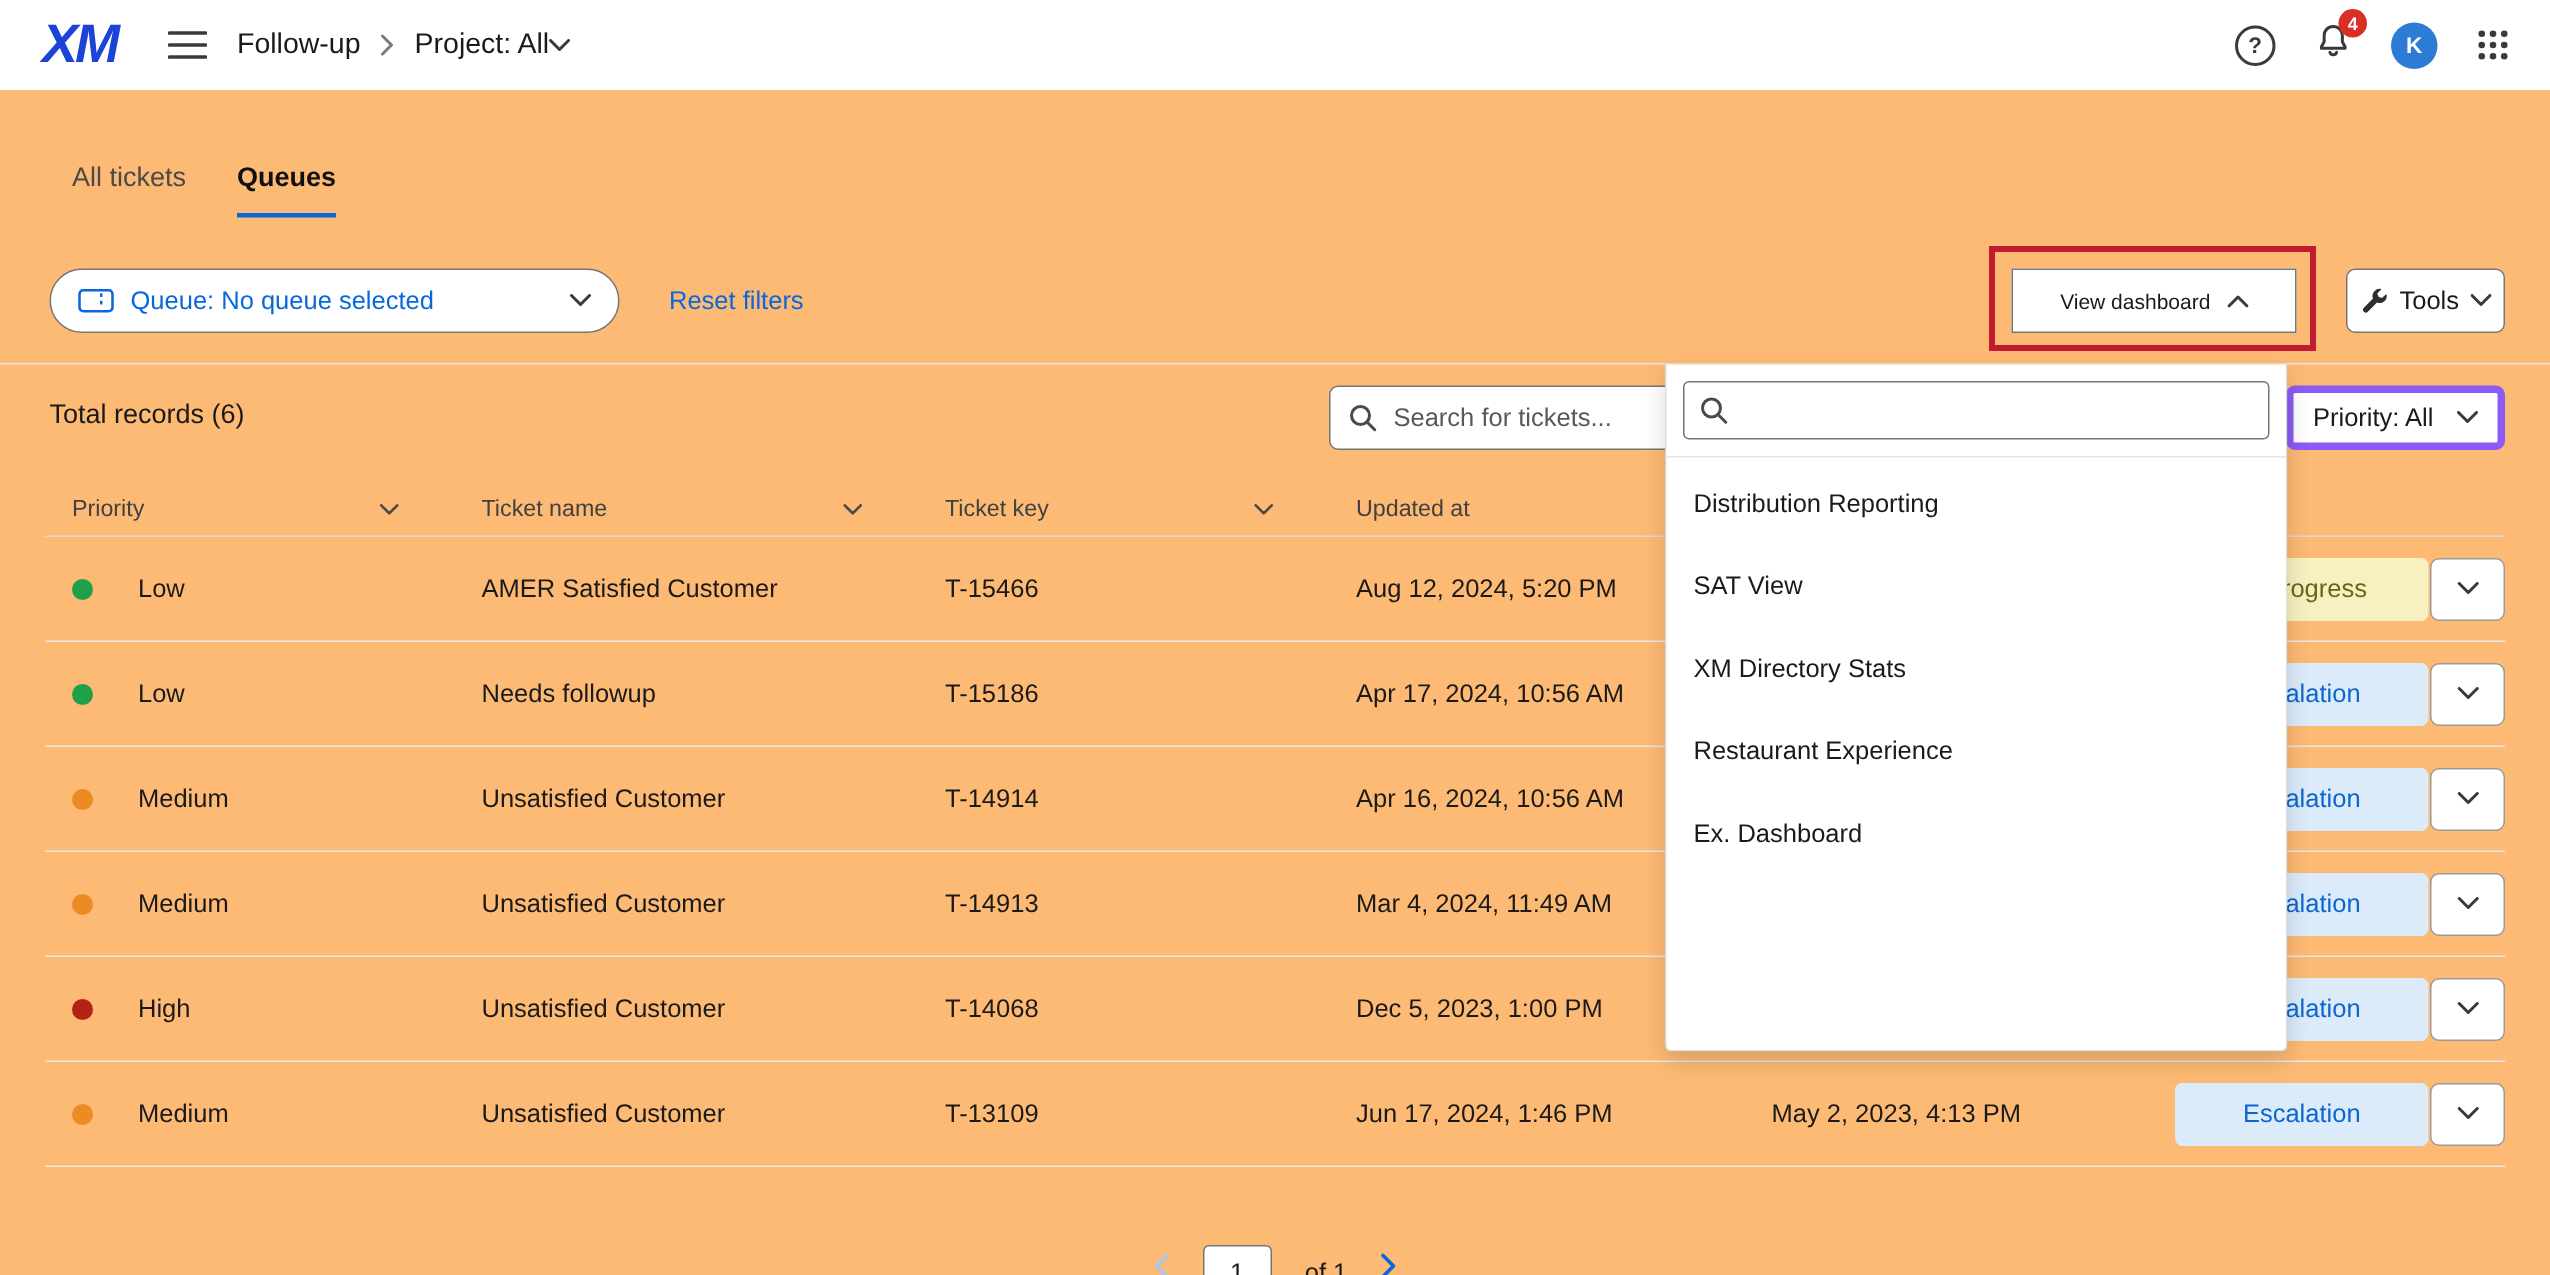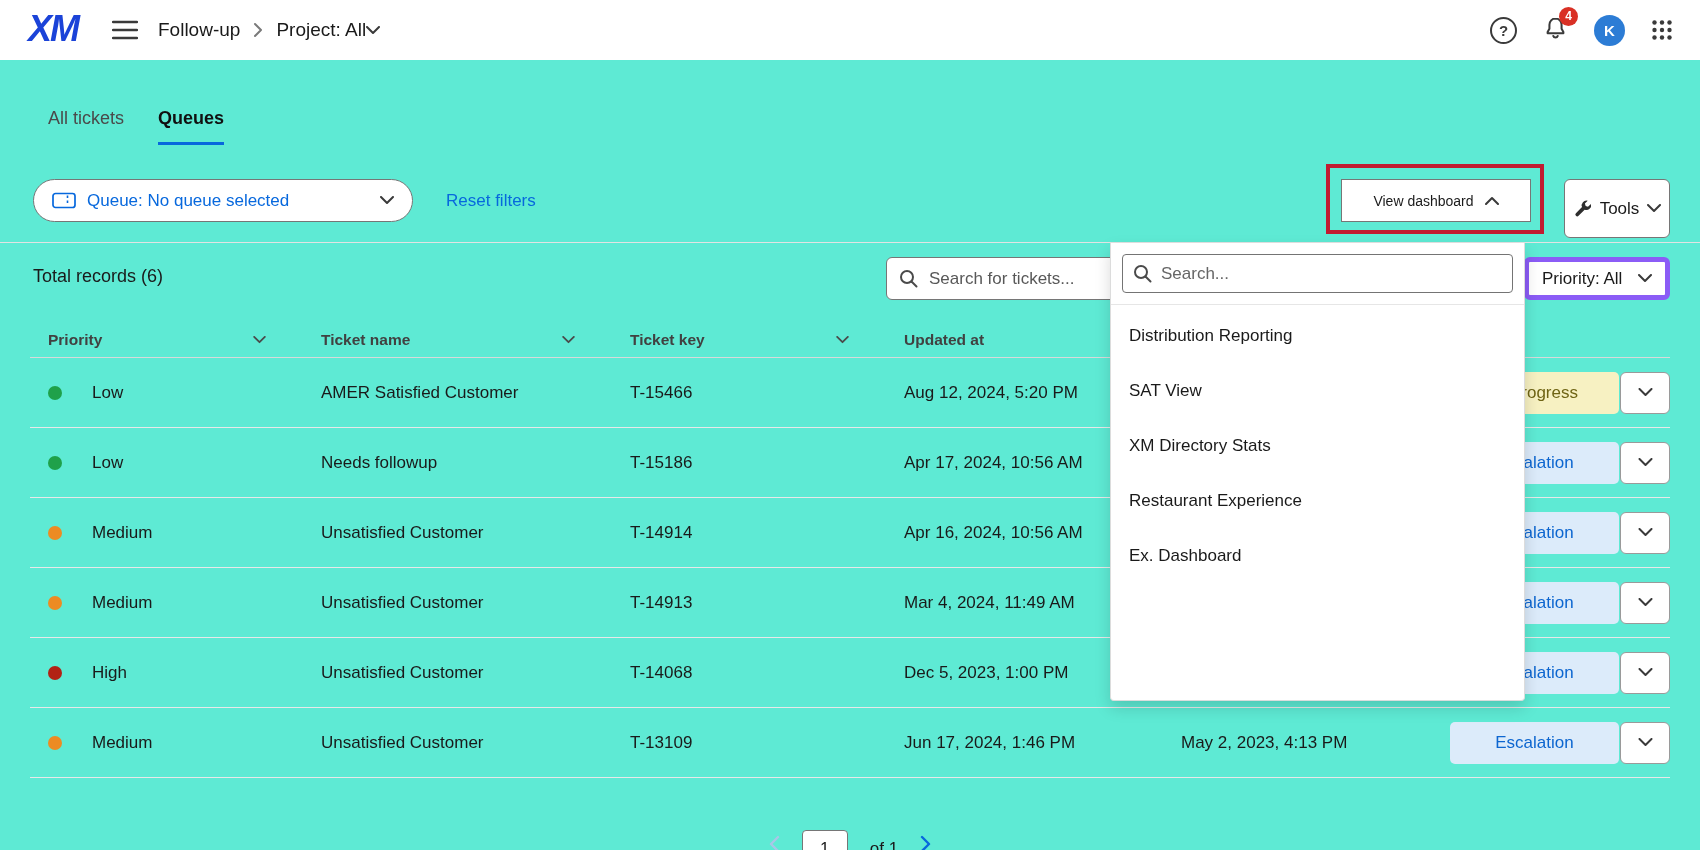--- a/index.html
+++ b/index.html
@@ -1,18 +1,18 @@
 <!DOCTYPE html>
 <html><head>
 <meta charset="utf-8">
 <style>
   *{margin:0;padding:0;box-sizing:border-box}
   html,body{width:1700px;height:850px;overflow:hidden;background:#fff;
     font-family:"Liberation Sans",sans-serif;color:#1a1a1a}
-  #app{position:relative;width:1700px;height:850px;background:#5eead4}
+  #app{position:relative;width:1700px;height:850px;background:#fdba74}
 
   
   .topbar{position:absolute;top:0;left:0;width:100%;height:60px;background:#fff}
   .logo{position:absolute;left:28px;top:8px;font-size:36px;font-weight:800;font-style:italic;
         color:#1b43d8;letter-spacing:-2px}
   .hamburger{position:absolute;left:112px;top:20px;cursor:pointer}
   .crumbs{position:absolute;left:158px;top:0;height:60px;display:flex;align-items:center;gap:13px;font-size:19px}
   .proj{display:flex;align-items:center;gap:0;cursor:pointer}
   .top-icons{position:absolute;right:26px;top:0;height:60px;display:flex;align-items:center;gap:25px}
   .help-circle{width:27px;height:27px;border:2px solid #3a3a3a;border-radius:50%;display:flex;
@@ -34,37 +34,37 @@
         border-radius:22px;display:flex;align-items:center;padding:0 18px;gap:11px;color:#0768dd;
         font-size:17px;background:#fff;cursor:pointer}
   .queue-btn .endchev{margin-left:auto;display:flex}
   .reset-link{position:absolute;left:446px;top:179px;height:43px;display:flex;align-items:center;
         color:#0768dd;font-size:17px;cursor:pointer}
   .annotation{position:absolute;left:1326px;top:164px;width:218px;height:70px;border:4px solid #c11b31;
         z-index:60;pointer-events:none}
   .view-btn{position:absolute;left:1341px;top:179px;width:190px;height:43px;border:1px solid #767676;
         border-radius:0;background:#fff;display:flex;align-items:center;justify-content:center;gap:11px;
         font-size:14px;cursor:pointer;z-index:55}
-  .tools-btn{position:absolute;left:1564px;top:179px;width:106px;height:59px;border:1px solid #767676;
+  .tools-btn{position:absolute;left:1564px;top:179px;width:106px;height:43px;border:1px solid #767676;
         border-radius:6px;background:#fff;display:flex;align-items:center;justify-content:center;gap:8px;
         font-size:17px;cursor:pointer}
   .divider{position:absolute;left:0;top:242px;width:1700px;height:1px;background:#e3e3e3}
 
   
   .total{position:absolute;left:33px;top:266px;font-size:18px}
   .search-tickets{position:absolute;left:886px;top:257px;width:455px;height:43px;border:1px solid #767676;
         border-radius:6px;background:#fff;display:flex;align-items:center;padding:0 12px;gap:11px}
   .search-tickets input{border:none;outline:none;font-size:17px;flex:1;font-family:inherit;color:#333;background:transparent}
   .search-tickets input::placeholder{color:#585858}
   .priority-filter{position:absolute;left:1524px;top:257px;width:146px;height:43px;border:5px solid #8b5cf6;
         border-radius:6px;background:#fff;display:flex;align-items:center;justify-content:space-between;
         padding:0 13px;font-size:17px;cursor:pointer;z-index:5}
 
   
-  .thead{position:absolute;left:0;top:322px;width:1700px;height:35px;font-size:15.5px;font-weight:700;color:#414141}
+  .thead{position:absolute;left:0;top:322px;width:1700px;height:35px;font-size:15.5px;font-weight:400;color:#414141}
   .hcell{position:absolute;top:50%;transform:translateY(-50%);display:flex;justify-content:space-between;
         align-items:center;cursor:pointer}
   .header-line{position:absolute;left:30px;top:357px;width:1640px;height:1px;background:#d9d9d9}
   .tbody{position:absolute;left:30px;top:358px;width:1640px}
   .trow{position:relative;height:70px;border-bottom:1px solid #e8e8e8}
   .cell{position:absolute;top:50%;transform:translateY(-50%);font-size:17px;white-space:nowrap}
   .c-priority{left:18px;display:flex;align-items:center;gap:30px}
   .dot{width:14px;height:14px;border-radius:50%}
   .dot.low{background:#1fa14a}
   .dot.medium{background:#ec8b23}
@@ -355,21 +355,20 @@
     </div>
   </div>
 
   <div class="panel">
     <div class="panel-search">
       <div class="sbox">
         <svg width="19" height="19" viewBox="0 0 19 19">
             <circle cx="8" cy="8" r="6" fill="none" stroke="#4a4a4a" stroke-width="2"></circle>
             <line x1="12.5" y1="12.5" x2="17.5" y2="17.5" stroke="#4a4a4a" stroke-width="2" stroke-linecap="round"></line>
           </svg>
-        <input placeholder="Search..." style="">
       </div>
     </div>
     <div class="panel-items">
         <div class="pitem">Distribution Reporting</div>
         <div class="pitem">SAT View</div>
         <div class="pitem">XM Directory Stats</div>
         <div class="pitem">Restaurant Experience</div>
         <div class="pitem">Ex. Dashboard</div>
       </div>
   </div>

